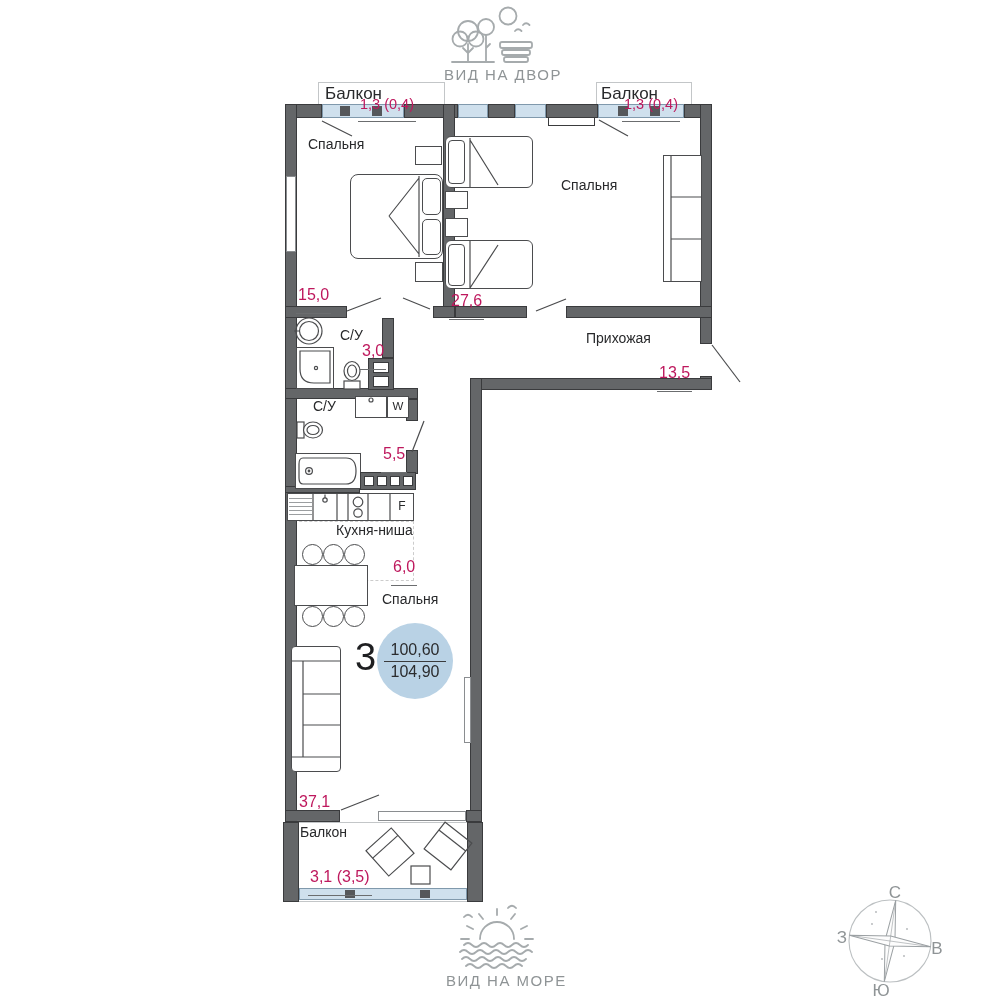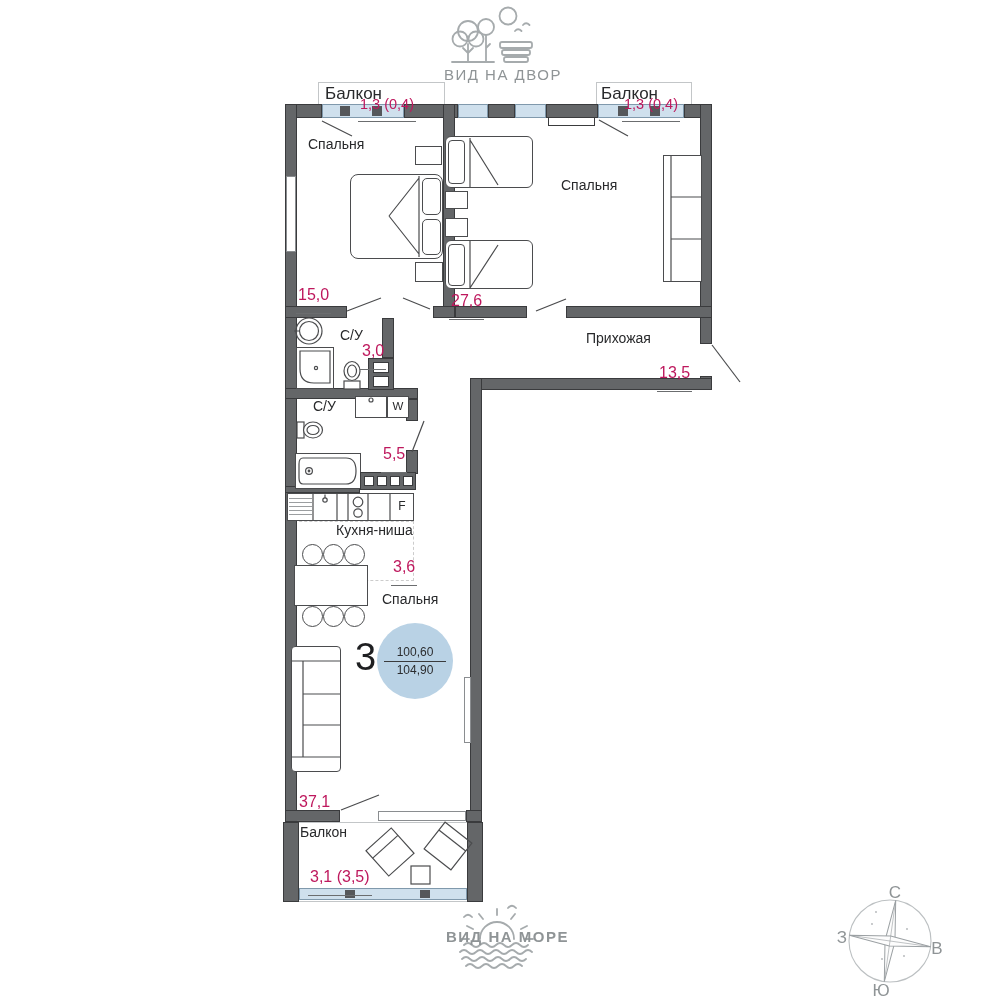--- a/index.html
+++ b/index.html
@@ -24,21 +24,21 @@
   
   .lbl{position:absolute;color:#28292b;font-size:14px;white-space:nowrap;z-index:6;}
   .lbl-b{font-size:17px;}
   .dim{position:absolute;color:#be185d;font-size:16px;white-space:nowrap;border-bottom:1px solid #6b6d6f;padding:0 2px 9px 2px;z-index:6;}
   .dim-s{font-size:14.5px;}
   .appl{position:absolute;color:#28292b;text-align:center;z-index:6;}
   .viewtxt{position:absolute;color:#8f9496;font-size:15px;letter-spacing:1.5px;white-space:nowrap;z-index:6;}
   .num3{position:absolute;color:#1e1f21;font-size:38px;z-index:6;}
   .circle{position:absolute;left:377px;top:623px;width:76px;height:76px;border-radius:50%;
           background:#b9d2e5;z-index:5;display:flex;flex-direction:column;align-items:center;justify-content:center;}
-  .circle .a{font-size:12px;color:#2b2c2e;padding:1px 3px 2px 3px;}
+  .circle .a{font-size:16px;color:#2b2c2e;padding:1px 3px 2px 3px;}
   .circle .a1{border-bottom:1.5px solid #3a3b3d;min-width:56px;text-align:center;}
   svg{position:absolute;z-index:5;}
   #overlay{left:0;top:0;pointer-events:none;}
 </style>
 </head>
 <body>
 
 <div id="canvas">
 
   <svg style="left:448px;top:4px;" width="100" height="62" viewBox="0 0 100 62" fill="none" stroke="#a6abad" stroke-width="1.8" stroke-linecap="round">
@@ -125,21 +125,21 @@
   <div class="dim" style="left:296px;top:286px;">15,0</div>
   <div class="lbl" style="left:561px;top:177px;">Спальня</div>
   <div class="dim" style="left:449px;top:292px;">27,6</div>
   <div class="lbl" style="left:586px;top:330px;">Прихожая</div>
   <div class="dim" style="left:657px;top:364px;">13,5</div>
   <div class="lbl" style="left:340px;top:327px;">С/У</div>
   <div class="dim" style="left:360px;top:342px;">3,0</div>
   <div class="lbl" style="left:313px;top:398px;">С/У</div>
   <div class="dim" style="left:381px;top:445px;">5,5</div>
   <div class="lbl" style="left:300px;top:522px;margin-left:36px;">Кухня-ниша</div>
-  <div class="dim" style="left:391px;top:558px;">3,6</div>
+  <div class="dim" style="left:391px;top:558px;">6,0</div>
   <div class="lbl" style="left:382px;top:591px;">Спальня</div>
   <div class="dim" style="left:297px;top:793px;">37,1</div>
 
   <div class="num3" style="left:355px;top:636px;">3</div>
   <div class="circle">
     <div class="a a1">100,60</div>
     <div class="a">104,90</div>
   </div>
 
   <div class="fu" style="left:350px;top:174px;width:93px;height:85px;border-radius:8px;"></div>
@@ -234,21 +234,21 @@
 
   <svg style="left:452px;top:903px;" width="100" height="66" viewBox="0 0 100 66" fill="none" stroke="#a6abad" stroke-width="1.8" stroke-linecap="round">
     <path d="M12,14 q4,-4.5 8,0 M56,5 q4,-4.5 8,0"></path>
     <path d="M28,36 A17,17 0 0 1 62,36"></path>
     <path d="M45,12 V6 M31,16 L27,11 M59,16 L63,11 M21,26 L15,23 M69,26 L75,23 M17,36 H9 M73,36 H81"></path>
     <path d="M12,42 q4,-4 8,0 t8,0 t8,0 t8,0 t8,0 t8,0 t8,0 t8,0"></path>
     <path d="M8,49 q4,-4 8,0 t8,0 t8,0 t8,0 t8,0 t8,0 t8,0 t8,0 t8,0"></path>
     <path d="M10,56 q4,-4 8,0 t8,0 t8,0 t8,0 t8,0 t8,0 t8,0 t8,0"></path>
     <path d="M14,63 q4,-4 8,0 t8,0 t8,0 t8,0 t8,0 t8,0 t8,0"></path>
   </svg>
-  <div class="viewtxt" style="left:446px;top:928px;font-weight:bold;">ВИД НА МОРЕ</div>
+  <div class="viewtxt" style="left:446px;top:972px;">ВИД НА МОРЕ</div>
 
   <svg style="left:832px;top:884px;" width="120" height="118" viewBox="0 0 120 118" fill="none">
     <circle cx="58" cy="57" r="41" stroke="#bcc0c2" stroke-width="1.1"></circle>
     <g transform="translate(58,57) rotate(8)" stroke="#9ba0a3" stroke-width="1">
       <polygon points="0,-41 5,0 0,41 -5,0" fill="#fdfdfd"></polygon>
       <polygon points="-41,0 0,5 41,0 0,-5" fill="#fdfdfd"></polygon>
       <path d="M0,-41 L0,41 M-41,0 L41,0" stroke-width="0.6"></path>
     </g>
     <circle cx="40" cy="40" r="0.9" fill="#b0b4b6"></circle>
       <circle cx="75" cy="45" r="0.9" fill="#b0b4b6"></circle>

